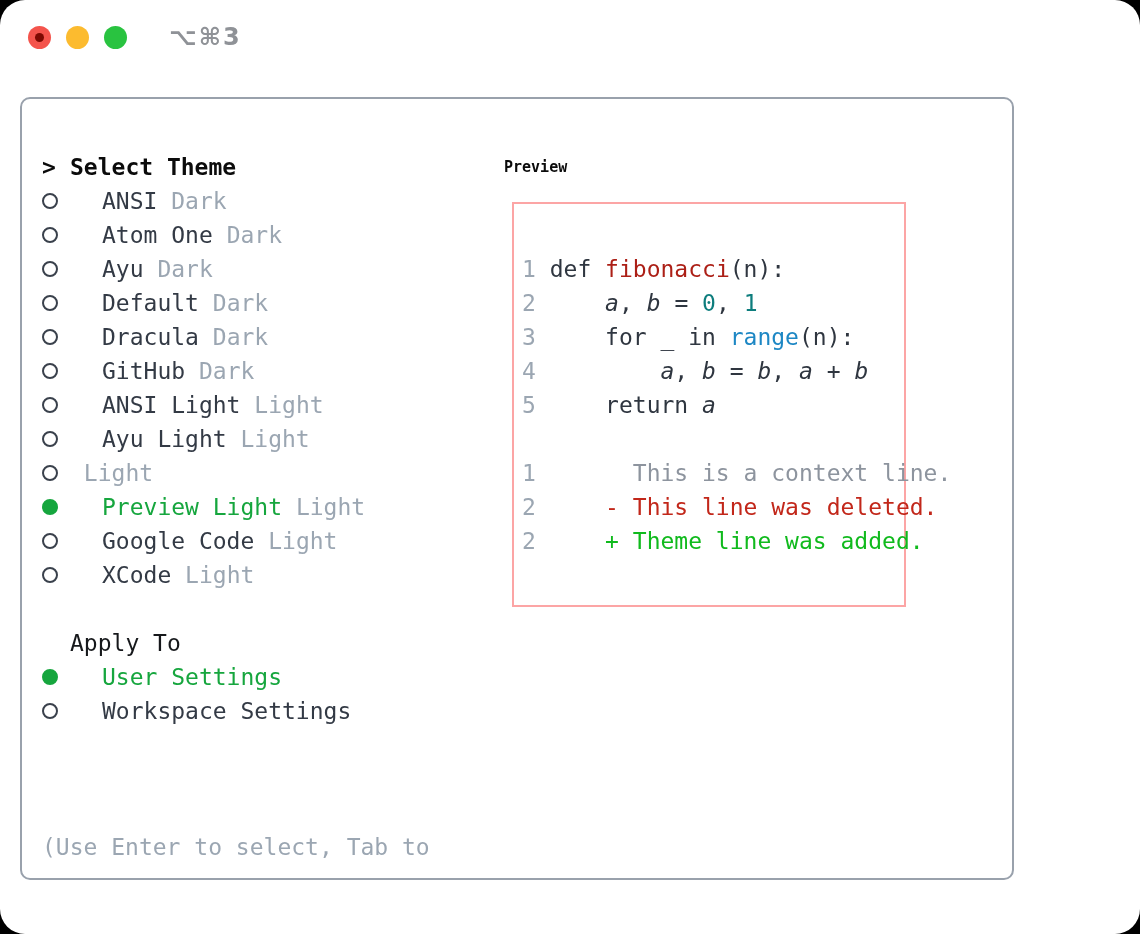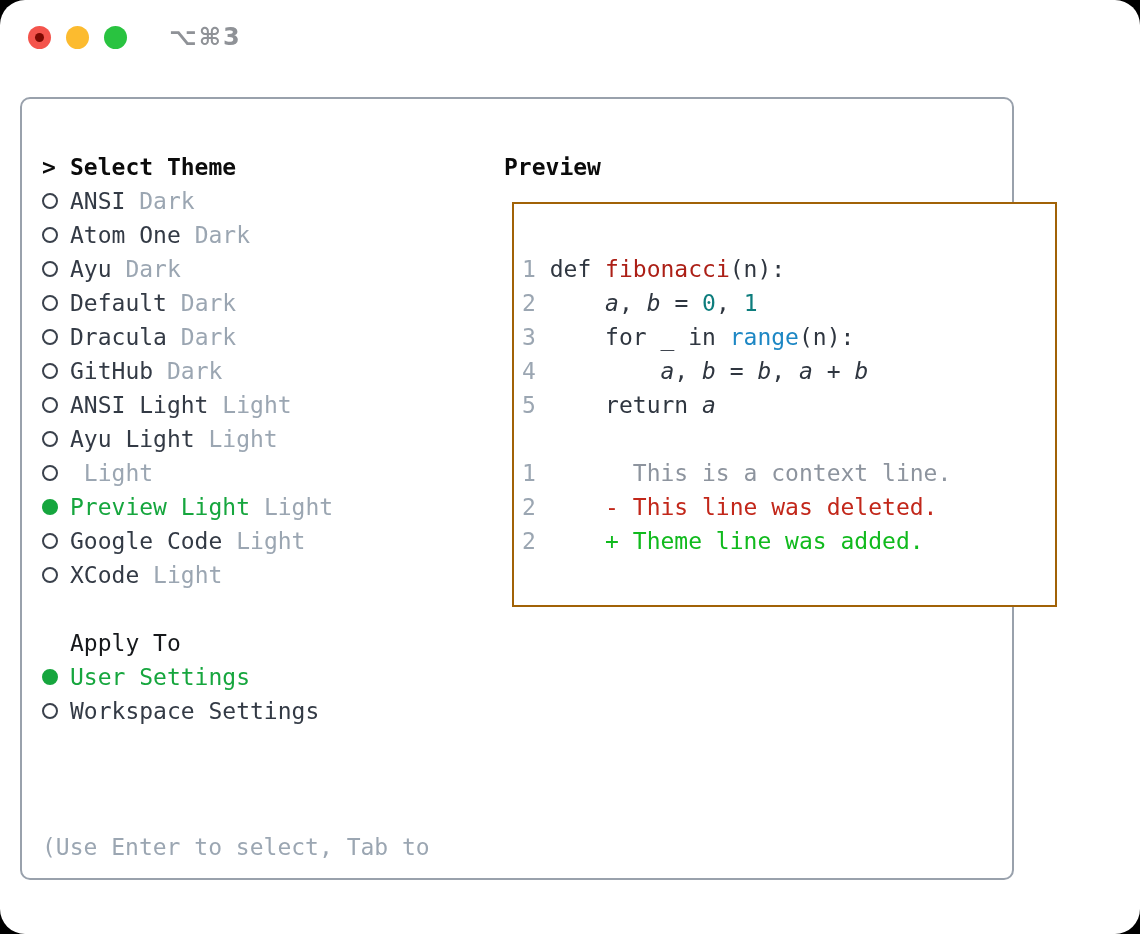--- a/index.html
+++ b/index.html
@@ -19,30 +19,30 @@
   .panel{position:absolute;left:20px;top:97px;width:994px;height:783px;border:2px solid var(--border-gray,#99a1ac);border-radius:10px;box-sizing:border-box;background:#fff;}
 
   
   .leftcol{position:absolute;left:20px;top:51px;font-size:23px;}
   .row{display:flex;align-items:center;height:34px;white-space:pre;}
   .bullet{width:28px;display:flex;align-items:center;}
   .caret{font-weight:bold;color:#0b0b0b;}
   .dot{width:12px;height:12px;border:2.5px solid #3a414c;border-radius:50%;box-sizing:content-box;}
   .dot.sel{background:var(--accent-green,#16a63e);border-color:var(--accent-green,#16a63e);}
   .hdr{font-weight:bold;color:#0b0b0b;}
-  .name{color:var(--text-dark,#333a45);}
+  .name{color:var(--text-dark,#333a45);margin-left:32px;}
   .row.selected .name{color:var(--accent-green,#16a63e);}
   .variant{color:var(--muted-gray,#9ba6b2);}
   .subhdr{color:#16181b;}
   .hint{margin-top:34px;color:var(--muted-gray,#9ba6b2);line-height:34px;white-space:pre;}
   .mt34{margin-top:34px;text-align:right;}
 
   
-  .preview-label{position:absolute;left:482px;top:51px;height:34px;line-height:34px;font-size:23px;font-weight:bold;color:#0b0b0b;}
-  .preview-box{position:absolute;left:490px;top:103px;width:545px;height:405px;border:2px solid #a16207;box-sizing:border-box;background:#fff;}
+  .preview-label{position:absolute;left:482px;top:51px;height:34px;line-height:34px;font-size:15px;font-weight:bold;color:#0b0b0b;}
+  .preview-box{position:absolute;left:490px;top:103px;width:394px;height:405px;border:2px solid #fca5a5;box-sizing:border-box;background:#fff;}
   .codewrap{padding:48px 8px;font-size:23px;line-height:34px;}
   .code-line{white-space:pre;height:34px;}
   .lnum{color:var(--muted-gray,#9ba6b2);}
   .tk{color:var(--code-dark,#2f3640);}
   .fn{color:var(--function-red,#ac1f16);}
   .num{color:var(--number-teal,#0d7d7d);}
   .blt{color:var(--builtin-blue,#1d87c4);}
   .v{color:var(--code-dark,#2f3640);font-style:italic;}
   .ctx{color:var(--context-gray,#8d949e);}
   .del{color:var(--deleted-red,#c2271a);}

